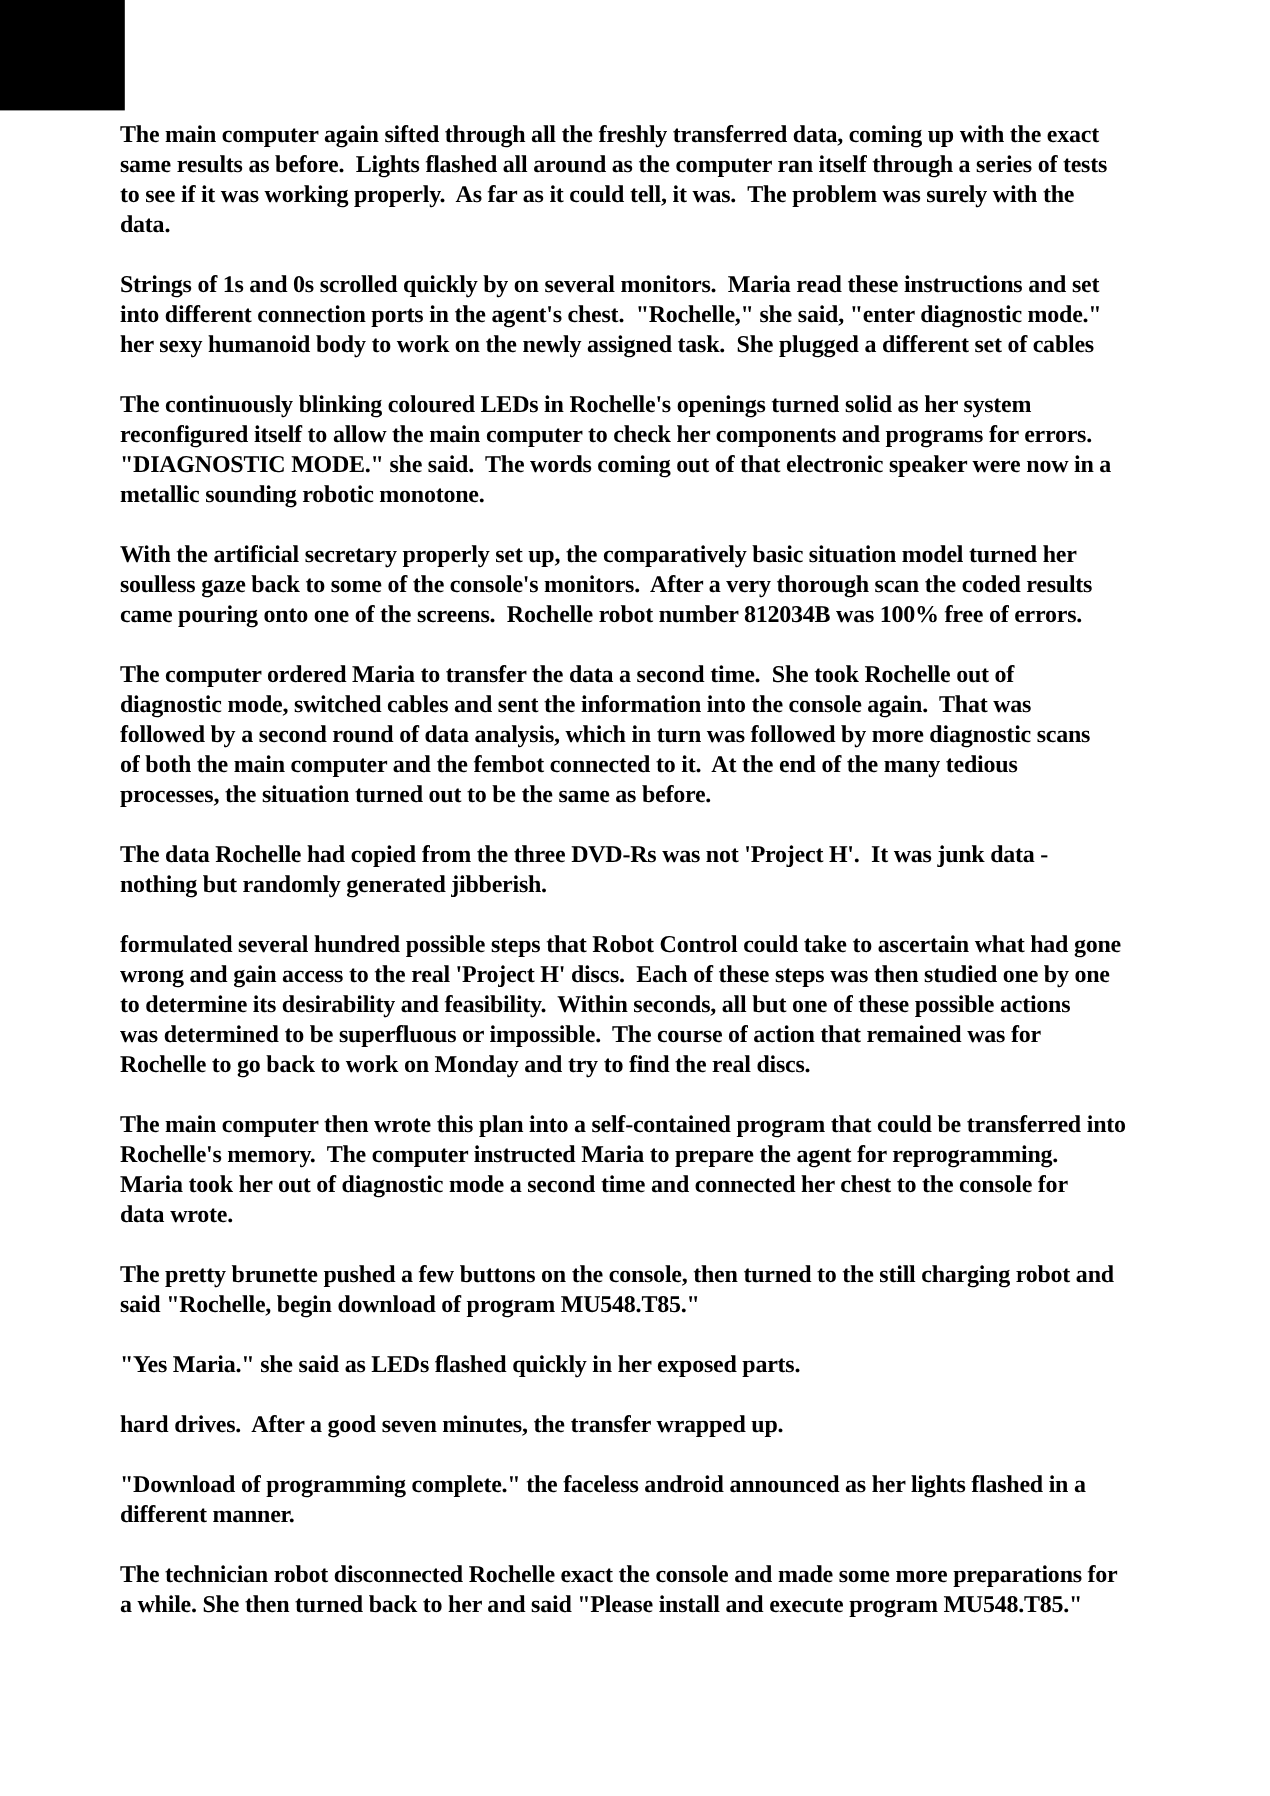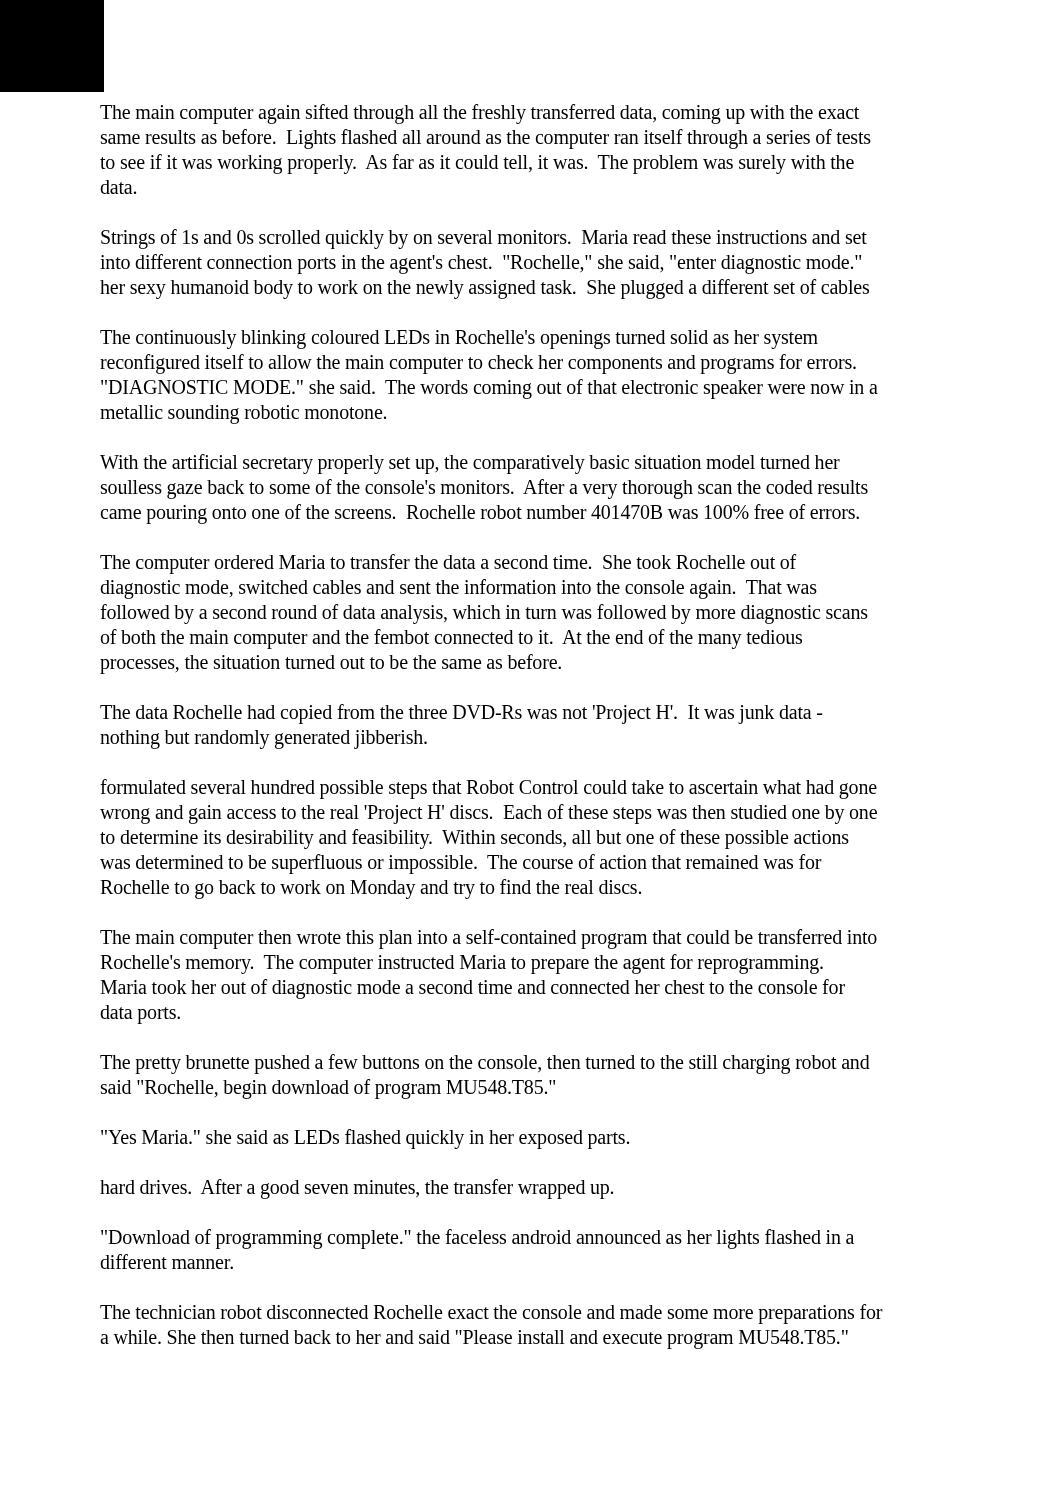--- a/index.html
+++ b/index.html
@@ -39,42 +39,42 @@
   }
   .line {
     white-space: pre;
   }
 </style>
 </head>
 <body>
 
 <div class="page" style="background: rgb(255, 255, 255);">
   <div class="redaction" style="background: rgb(0, 0, 0);"></div>
-  <div class="text-block" style="color: rgb(0, 0, 0);">
+  <div class="text-block" style="color: rgb(0, 0, 0); font-weight: bold;">
       <div class="paragraph">
         <div class="line">The main computer again sifted through all the freshly transferred data, coming up with the exact</div>
         <div class="line">same results as before.  Lights flashed all around as the computer ran itself through a series of tests</div>
         <div class="line">to see if it was working properly.  As far as it could tell, it was.  The problem was surely with the</div>
         <div class="line">data.</div>
       </div>
       <div class="paragraph">
         <div class="line">Strings of 1s and 0s scrolled quickly by on several monitors.  Maria read these instructions and set</div>
         <div class="line">into different connection ports in the agent's chest.  "Rochelle," she said, "enter diagnostic mode."</div>
         <div class="line">her sexy humanoid body to work on the newly assigned task.  She plugged a different set of cables</div>
       </div>
       <div class="paragraph">
         <div class="line">The continuously blinking coloured LEDs in Rochelle's openings turned solid as her system</div>
         <div class="line">reconfigured itself to allow the main computer to check her components and programs for errors.</div>
         <div class="line">"DIAGNOSTIC MODE." she said.  The words coming out of that electronic speaker were now in a</div>
         <div class="line">metallic sounding robotic monotone.</div>
       </div>
       <div class="paragraph">
         <div class="line">With the artificial secretary properly set up, the comparatively basic situation model turned her</div>
         <div class="line">soulless gaze back to some of the console's monitors.  After a very thorough scan the coded results</div>
-        <div class="line">came pouring onto one of the screens.  Rochelle robot number 401470B was 100% free of errors.</div>
+        <div class="line">came pouring onto one of the screens.  Rochelle robot number 812034B was 100% free of errors.</div>
       </div>
       <div class="paragraph">
         <div class="line">The computer ordered Maria to transfer the data a second time.  She took Rochelle out of</div>
         <div class="line">diagnostic mode, switched cables and sent the information into the console again.  That was</div>
         <div class="line">followed by a second round of data analysis, which in turn was followed by more diagnostic scans</div>
         <div class="line">of both the main computer and the fembot connected to it.  At the end of the many tedious</div>
         <div class="line">processes, the situation turned out to be the same as before.</div>
       </div>
       <div class="paragraph">
         <div class="line">The data Rochelle had copied from the three DVD-Rs was not 'Project H'.  It was junk data -</div>
@@ -84,21 +84,21 @@
         <div class="line">formulated several hundred possible steps that Robot Control could take to ascertain what had gone</div>
         <div class="line">wrong and gain access to the real 'Project H' discs.  Each of these steps was then studied one by one</div>
         <div class="line">to determine its desirability and feasibility.  Within seconds, all but one of these possible actions</div>
         <div class="line">was determined to be superfluous or impossible.  The course of action that remained was for</div>
         <div class="line">Rochelle to go back to work on Monday and try to find the real discs.</div>
       </div>
       <div class="paragraph">
         <div class="line">The main computer then wrote this plan into a self-contained program that could be transferred into</div>
         <div class="line">Rochelle's memory.  The computer instructed Maria to prepare the agent for reprogramming.</div>
         <div class="line">Maria took her out of diagnostic mode a second time and connected her chest to the console for</div>
-        <div class="line">data ports.</div>
+        <div class="line">data wrote.</div>
       </div>
       <div class="paragraph">
         <div class="line">The pretty brunette pushed a few buttons on the console, then turned to the still charging robot and</div>
         <div class="line">said "Rochelle, begin download of program MU548.T85."</div>
       </div>
       <div class="paragraph">
         <div class="line">"Yes Maria." she said as LEDs flashed quickly in her exposed parts.</div>
       </div>
       <div class="paragraph">
         <div class="line">hard drives.  After a good seven minutes, the transfer wrapped up.</div>

